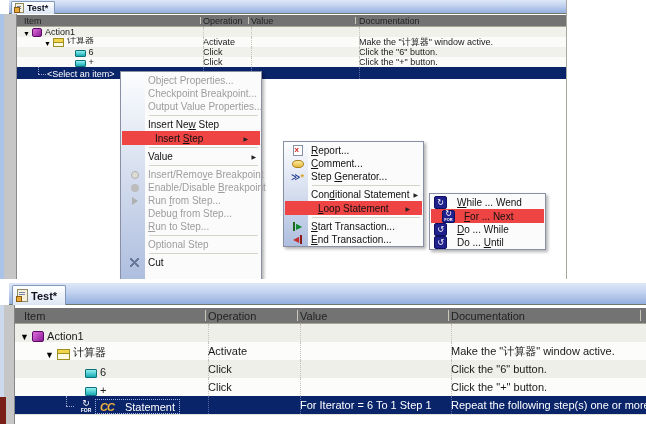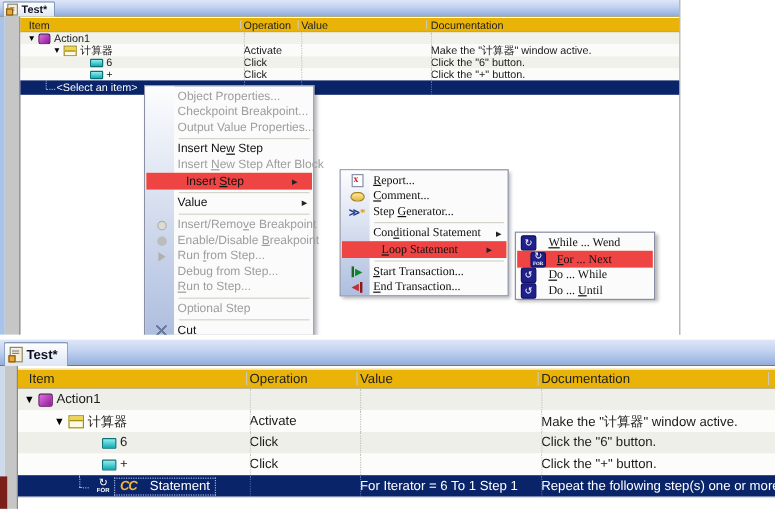--- a/index.html
+++ b/index.html
@@ -6,47 +6,47 @@
   html,body { width:646px; height:424px; }
   body {
     position: relative;
     background: #ffffff;
     font-family: "Liberation Sans", "DejaVu Sans", sans-serif;
     color: #1a1a1a;
     overflow: hidden;
   }
 
   
-  .tabbar { position:absolute; left:0; top:0; right:0;
+  .tabbar { position:absolute; left:9px; top:0; right:0;
     background: linear-gradient(#dde7f7 0%, #c2d2ef 45%, #93afdf 100%);
     border-bottom: 1px solid #6f7a68; }
   .tab { position:absolute; display:flex; align-items:center; gap:3px;
     background: linear-gradient(#ffffff, #dce6f4);
     border:1px solid #8397b8; border-bottom:none; border-radius:2px 2px 0 0;
     font-weight:bold; color:#101020; }
   .tab-icon { position:relative; background:#f7efda; border:1px solid #8d8a66; }
   .tab-icon::before { content:""; position:absolute; left:1px; top:2px; right:2px; height:1px;
     background:#7788aa; box-shadow:0 2px 0 #7788aa; }
   .tab-icon::after { content:""; position:absolute; left:-2px; bottom:-1px; width:4px; height:4px;
     background:#e8a83c; border:1px solid #8a5c10; }
 
-  .grid-header { position:absolute; background:#eab308; border-top:1px solid #ffffff;
+  .grid-header { position:absolute; background:#737373; border-top:1px solid #ffffff;
     border-bottom:1px solid #a8a596; color:#222; }
   .hsep { position:absolute; top:2px; bottom:2px; width:1px; background:#cbc8ba; }
   .hcell { position:absolute; top:0; bottom:0; display:flex; align-items:center; white-space:nowrap; }
 
   .row { position:relative; width:100%; }
   .cell { position:absolute; top:0; bottom:0; display:flex; align-items:center;
     white-space:nowrap; overflow:hidden; }
   .cell.sep::before { content:""; position:absolute; left:0; top:0; bottom:0;
     border-left:1px dotted #c4c4bc; }
   .row.selected { background:#0a246a; color:#ffffff; }
   .row.selected .cell.sep::before { border-left-color:#5a6aa8; }
 
-  .tree { display:flex; align-items:center; height:100%; }
+  .tree { display:flex; align-items:flex-end; height:100%; }
   .expander { color:#000; line-height:1; }
 
   
   .icon-action { background:linear-gradient(135deg,#e070e0,#8c1a94); border:1px solid #5a0a62; border-radius:2px; }
   .icon-window { background:#fffbe2; border:1px solid #a09020; position:relative; }
   .icon-window::before { content:""; position:absolute; left:0; top:0; right:0; height:3px;
     background:#f2d44a; border-bottom:1px solid #a09020; }
   .icon-button { background:linear-gradient(#8ef0ee,#18aab4); border:1px solid #0c7078; border-radius:1px; }
 
   .conn { position:relative; height:100%; }
@@ -122,21 +122,21 @@
 
   .loopicon { position:absolute; left:4px; width:13px; height:13px; background:#20208c;
     border:1px solid #101060; border-radius:2px; color:#fff; display:flex; flex-direction:column;
     align-items:center; justify-content:center; line-height:1; }
   .loopicon .la { font-size:8px; }
   .loopicon .lf { font-size:4px; font-weight:bold; }
 
   #menu-main { left:120px; top:71px; width:142px; height:209px; }
   #menu-insert-step { left:283px; top:141px; width:141px; height:106px; }
   #menu-loop { left:429px; top:193px; width:117px; height:57px; }
-  #menu-insert-step .mitem, #menu-loop .mitem { font-size:10px;font-family:Liberation Serif, serif; }
+  #menu-insert-step .mitem, #menu-loop .mitem { font-size:10px; }
 
   
   .panel-bottom { position:absolute; left:0; top:283px; width:646px; height:141px; background:#fff; }
   .pb-tabbar { height:22px; }
   .pb-tab { left:3px; top:2px; height:20px; padding:0 8px 0 4px; font-size:11px; }
   .pb-tab .tab-icon { width:11px; height:13px; }
   .pb-edge { position:absolute; left:0; top:22px; bottom:0; width:4px; background:#cdd9ec; }
   .pb-red { position:absolute; left:0; bottom:0; width:6px; height:27px; background:#7a2018; }
   .pb-gutter { position:absolute; left:4px; top:22px; bottom:0; width:11px;
     background:#c6c6c6; border-right:1px solid #888888; }
@@ -245,23 +245,20 @@
     <div class="mitem disabled">
       <span class="mlabel">Checkpoint Breakpoint...</span>
       </div>
     <div class="mitem disabled">
       <span class="mlabel">Output Value Properties...</span>
       </div>
     <div class="msep"></div>
     <div class="mitem">
       <span class="mlabel">Insert Ne<u>w</u> Step</span>
       </div>
-    <div class="mitem disabled">
-      <span class="mlabel">Insert <u>N</u>ew Step After Block</span>
-      </div>
     <div class="mitem hl">
       <span class="mlabel">Insert <u>S</u>tep</span>
       <span class="marrow">▶</span>
       </div>
     <div class="msep"></div>
     <div class="mitem">
       <span class="mlabel">Value</span>
       <span class="marrow">▶</span>
       </div>
     <div class="msep"></div>

